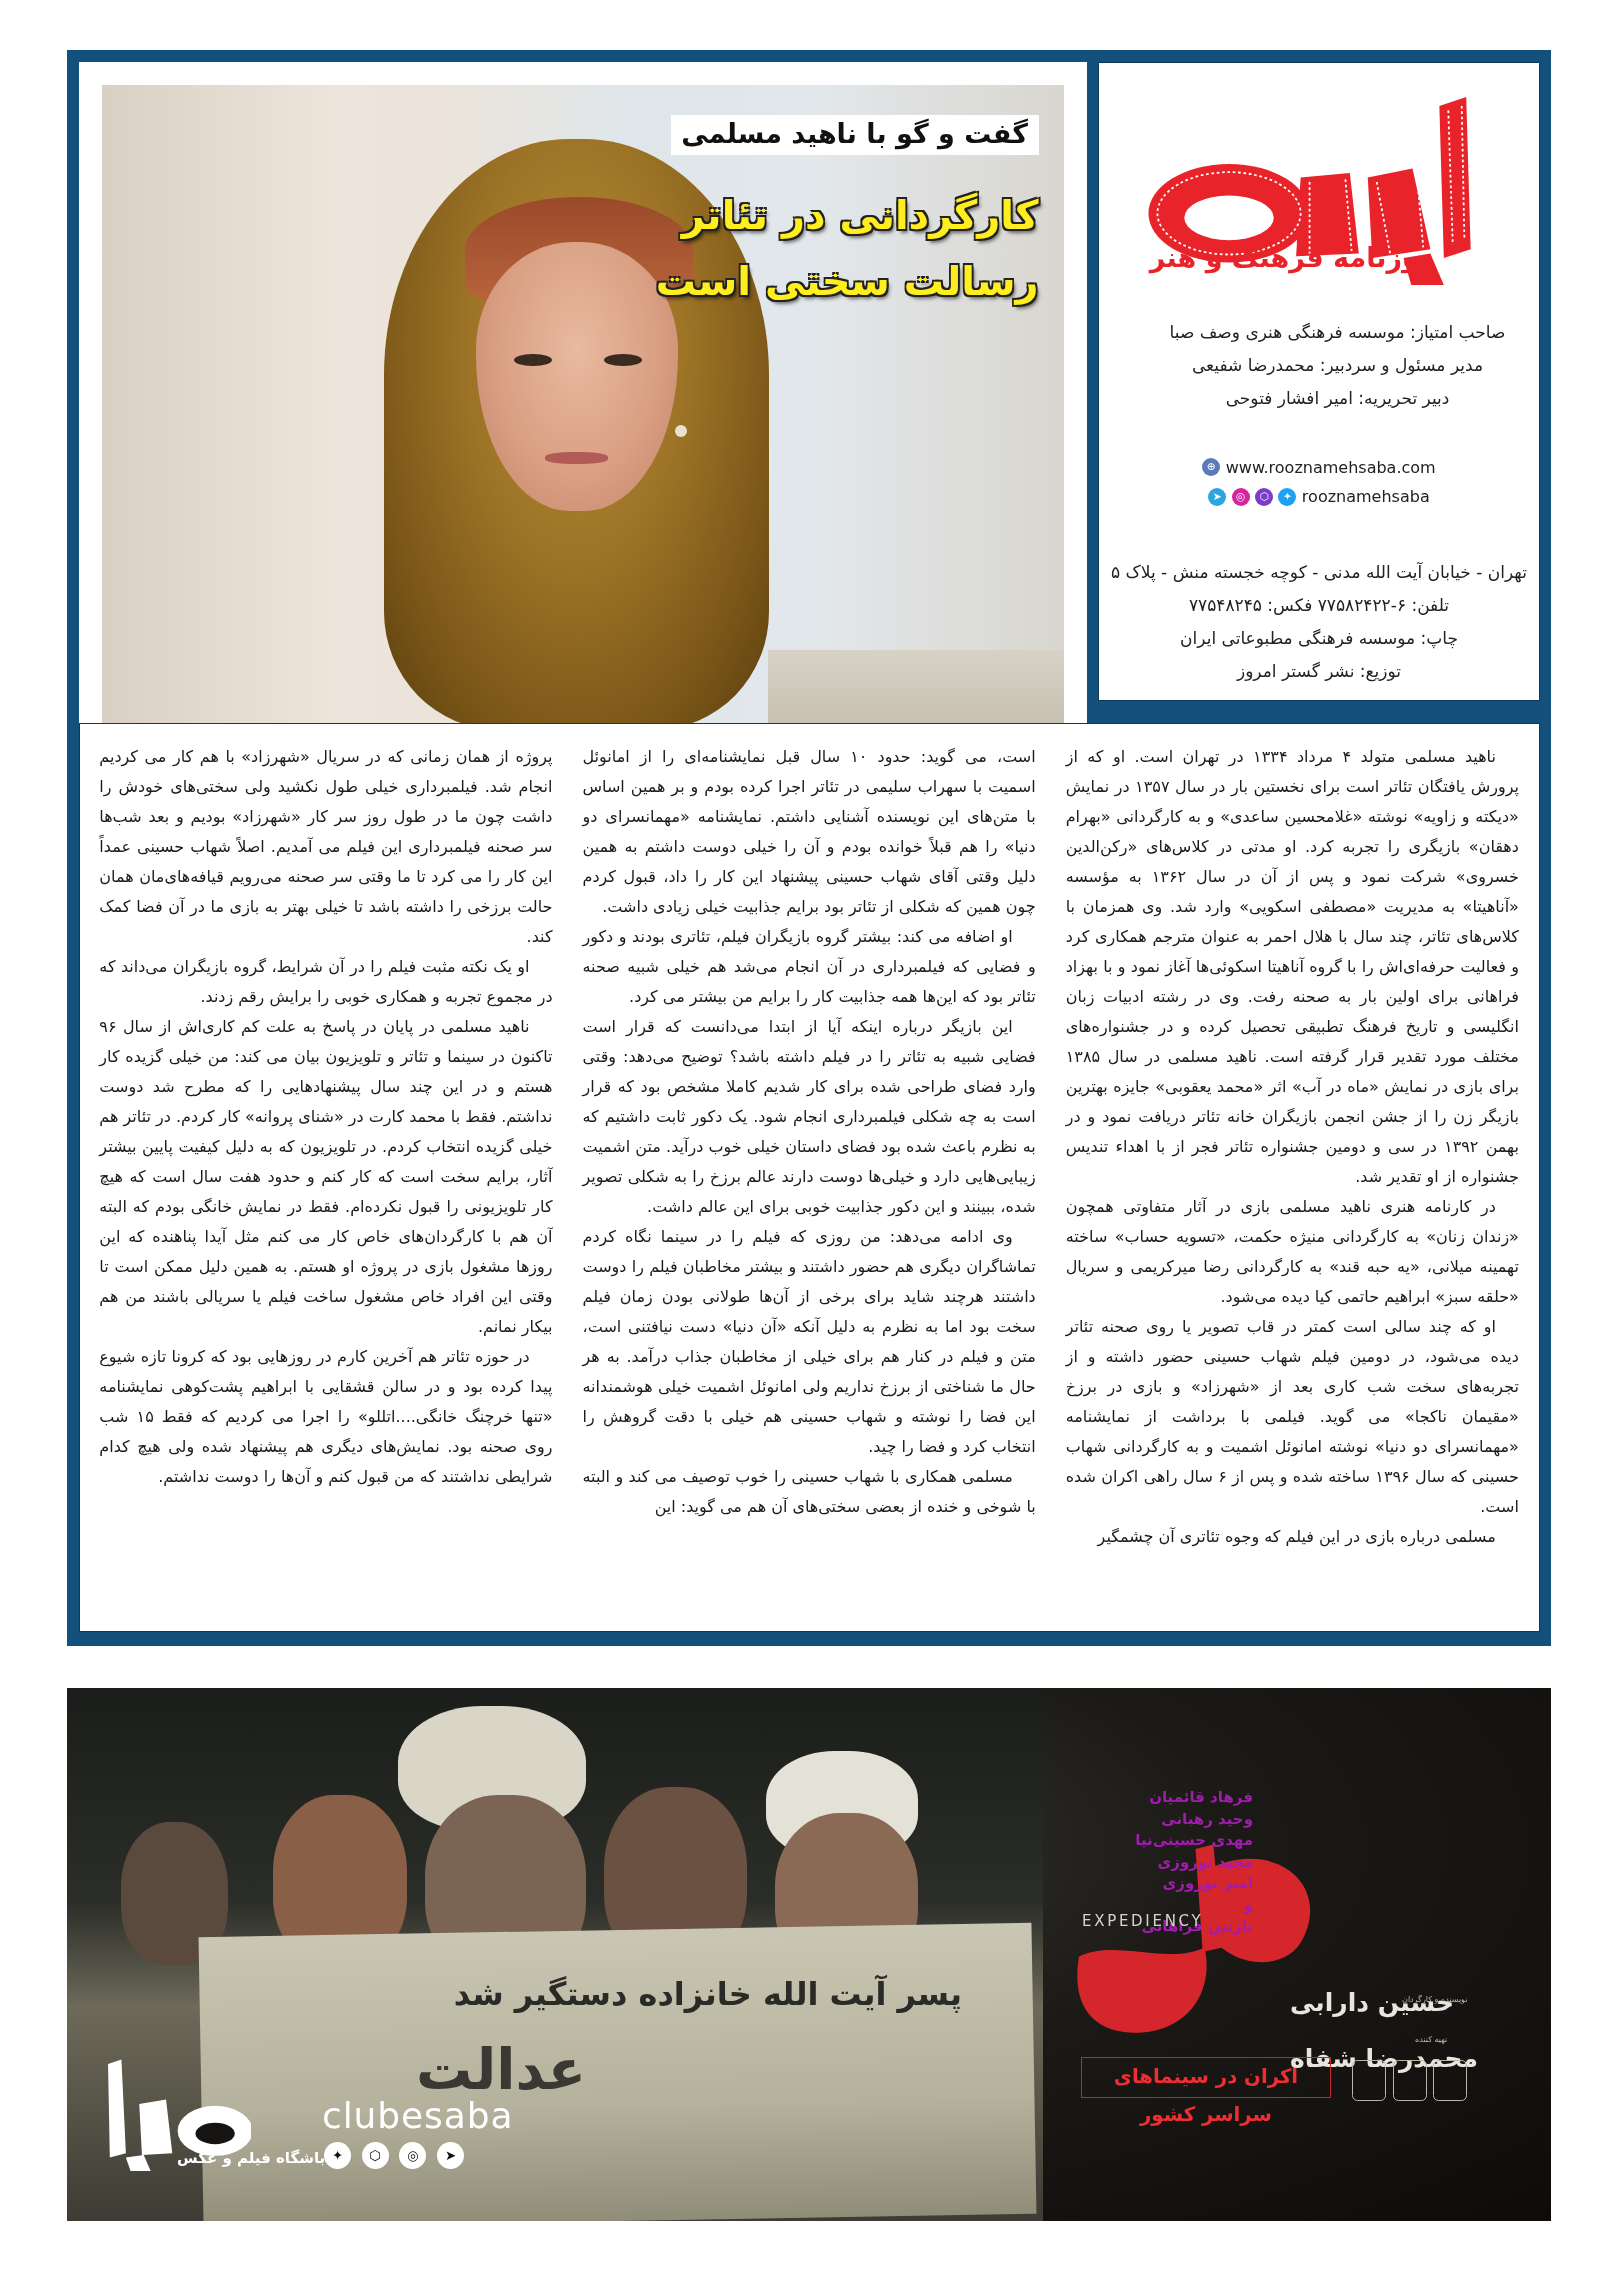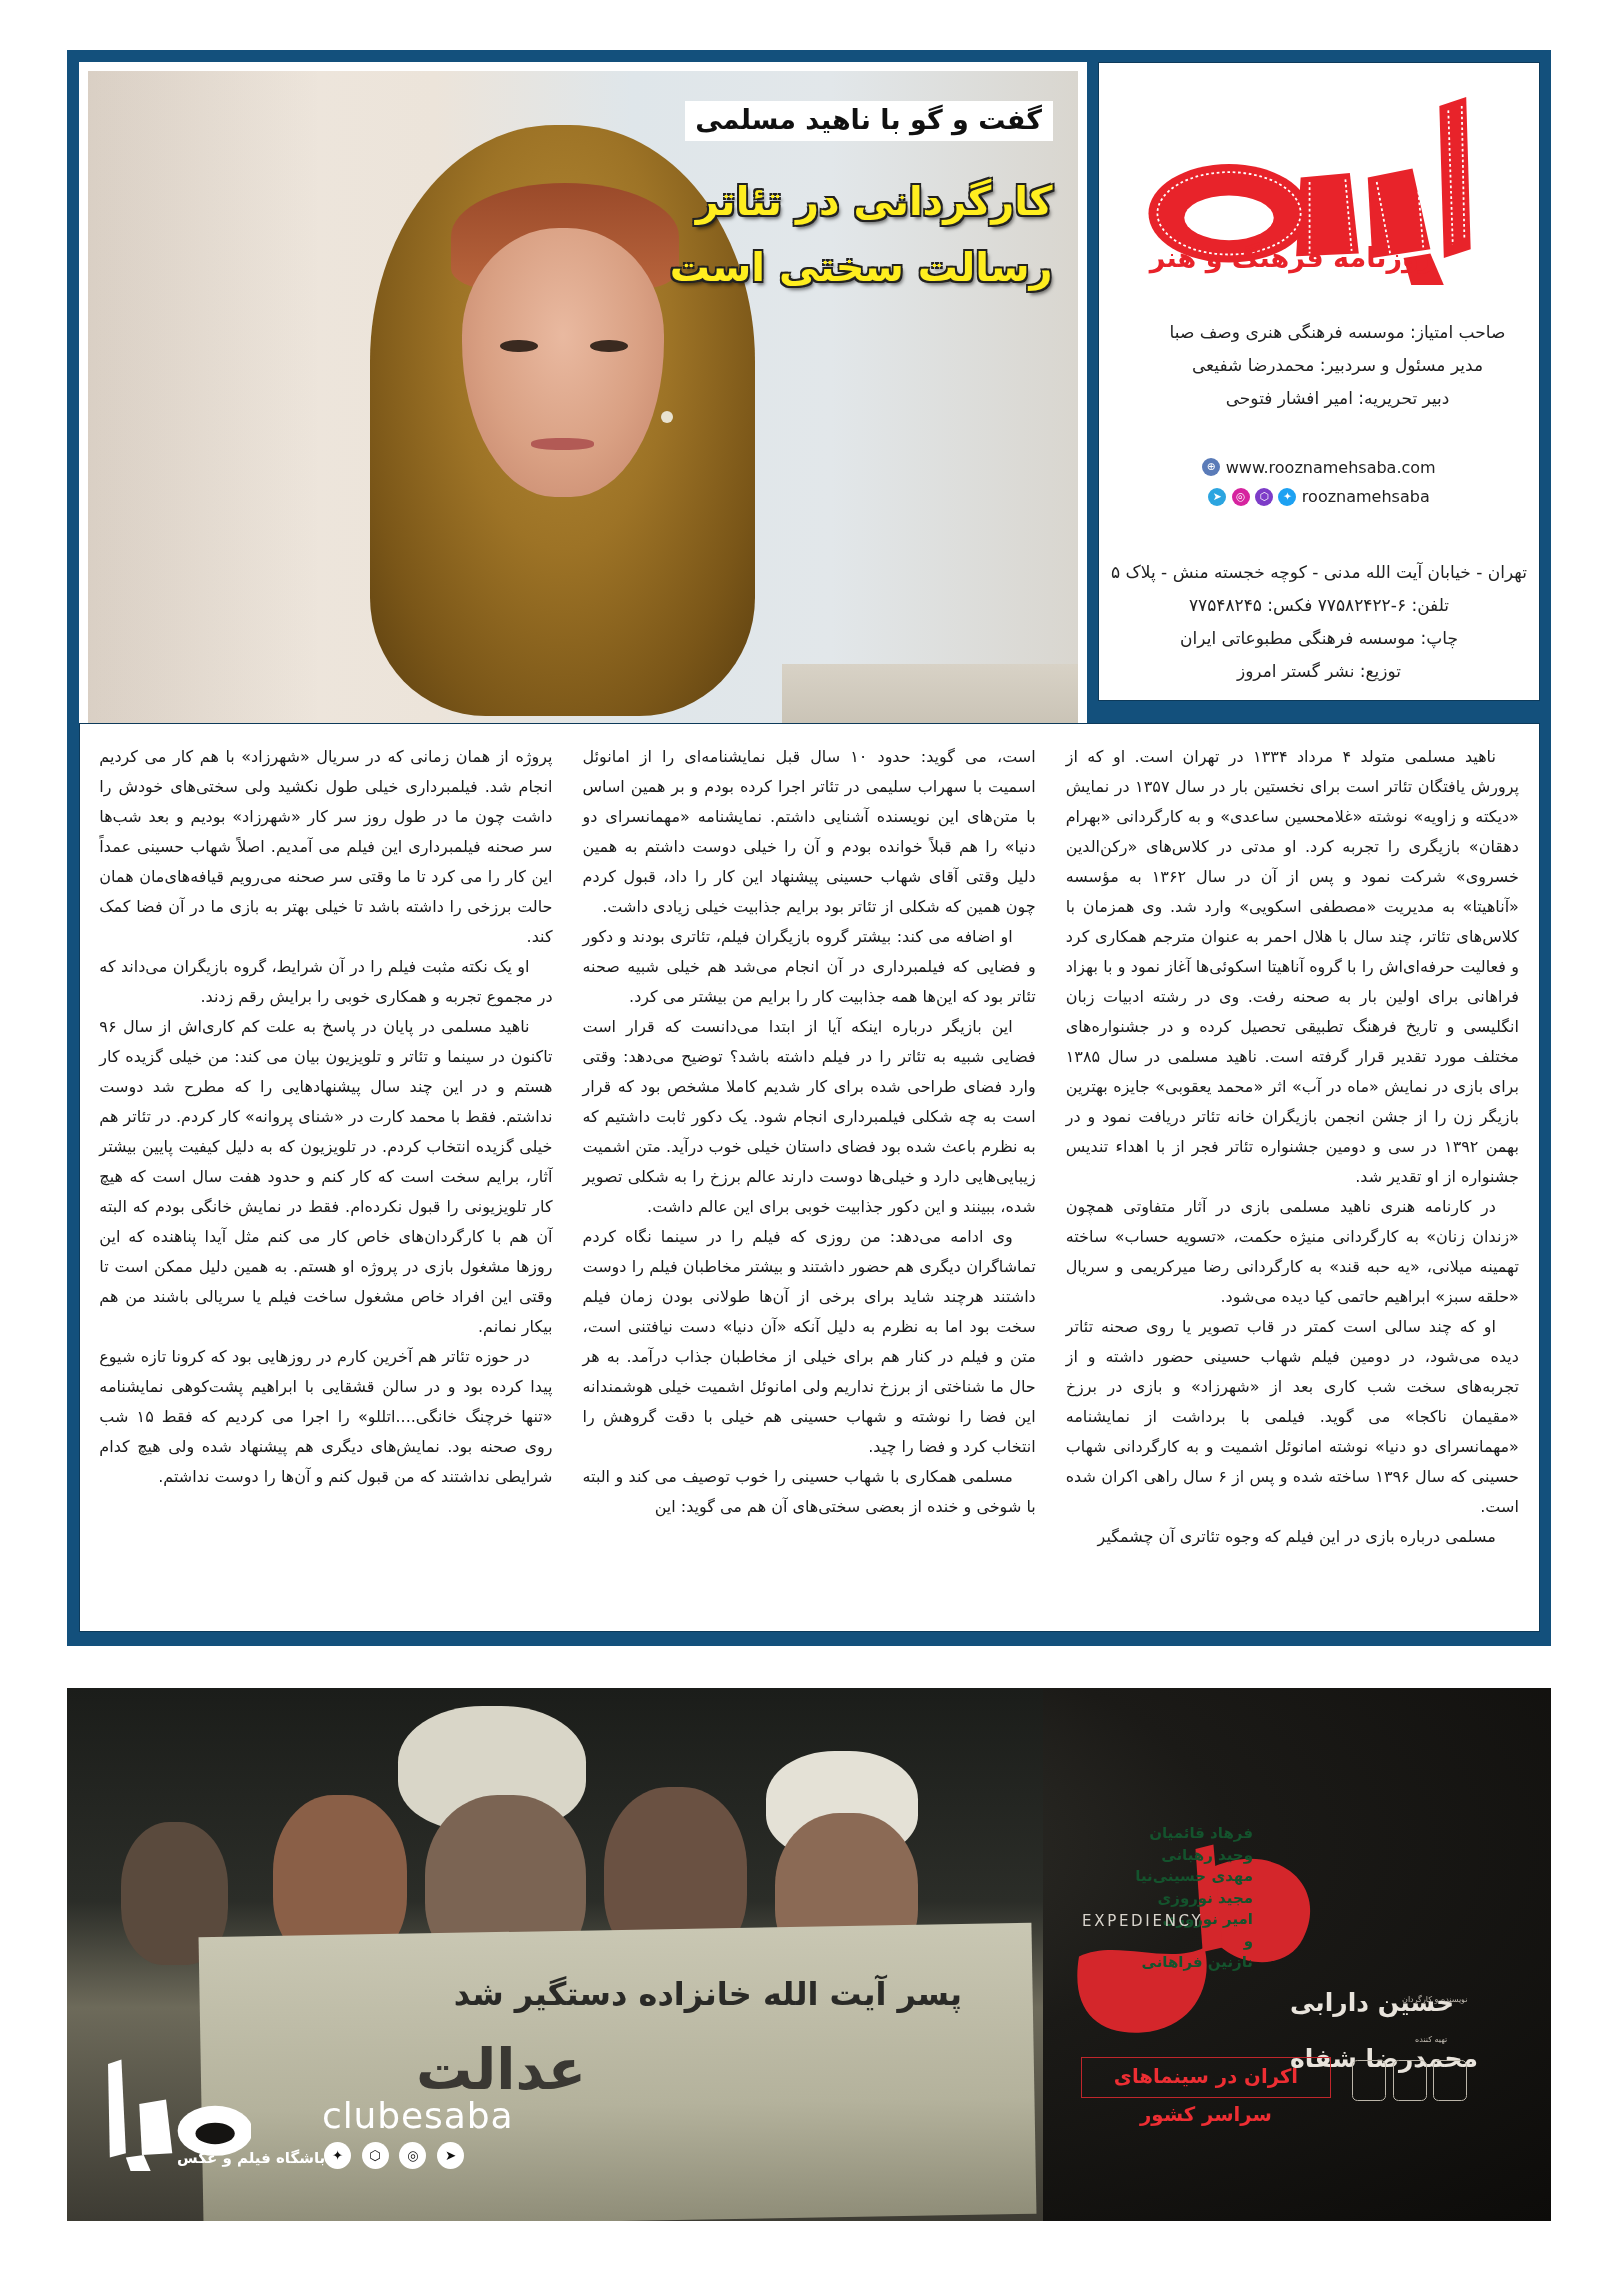--- a/index.html
+++ b/index.html
@@ -4,21 +4,21 @@
 <style>
   html, body { margin: 0; padding: 0; background: #ffffff; }
   body { width: 1618px; height: 2293px; position: relative; overflow: hidden;
          font-family: "DejaVu Sans", "Liberation Sans", sans-serif; color: #1a1a1a; }
 
   
   .page-frame { position: absolute; left: 67px; top: 50px; width: 1484px; height: 1596px;
                 background: #13507c; box-sizing: border-box; }
 
   .photo-panel { position: absolute; left: 11.6px; top: 11.6px; width: 1008px; height: 745px;
-                 background: #ffffff; box-sizing: border-box; padding: 9px; }
+                 background: #ffffff; box-sizing: border-box; padding: 23px; }
   .photo { position: relative; width: 100%; height: 100%; overflow: hidden;
            background: linear-gradient(90deg, #efe7de 0%, #ece4da 35%, #dfe6ea 55%, #e2e7ea 75%, #d9d6cf 100%); }
   .photo .wall-shadow { position:absolute; left:0; top:0; width:233px; height:100%;
            background: linear-gradient(90deg, rgba(120,100,80,0.18), rgba(0,0,0,0)); }
   .photo .desk { position:absolute; right:0; bottom:0; width:296px; height:134px;
            background: linear-gradient(180deg, #d8d2c6, #b9b2a3); }
   
   .photo .scarf { position:absolute; left:282px; top:54px; width:385px; height:591px;
            border-radius: 48% 48% 30% 30% / 40% 40% 20% 20%;
            background: radial-gradient(ellipse at 50% 35%, #b48a35 0%, #9d7326 40%, #7a5618 75%, #5b3f10 100%); }
@@ -59,21 +59,21 @@
   .ad { position:absolute; left:67px; top:1688px; width:1484px; height:533px; overflow:hidden;
         background: radial-gradient(ellipse at 40% 30%, #3b3a33 0%, #1b1a17 45%, #0d0c0a 100%); }
   .ad .poster { position:absolute; left:0; top:0; width:976px; height:533px;
         background: linear-gradient(180deg, #1b1d1a 0%, #2b2d28 40%, #6d6a5a 60%, #3d3b33 100%); }
   .ad .head { position:absolute; border-radius:45% 45% 40% 40%; }
   .ad .newspaper { position:absolute; left:134px; top:242px; width:833px; height:291px;
         background: linear-gradient(180deg, #c9c7b3 0%, #b4b29c 60%, #8f8d78 100%); transform: rotate(-1deg); }
   .paper-headline { position:absolute; right:81px; top:287px; font-weight:bold; font-size:32px; color:#2a2a27; }
   .paper-headline-2 { position:absolute; left:349px; top:349px; font-weight:bold; font-size:56px; color:#3a3833; }
   .ad-title { position:absolute; left:1061px; top:1831px; }
-  .cast { position:absolute; left:1119px; top:1787px; text-align:left; font-weight:bold; font-size:15px; line-height:21.5px; color:#14532d;margin-top:36px; }
+  .cast { position:absolute; left:1119px; top:1787px; text-align:left; font-weight:bold; font-size:15px; line-height:21.5px; color:#a21caf; }
   .cast div { text-align:right; width:134px; }
   .expediency { position:absolute; left:1082px; top:1912px; font-size:15px; letter-spacing:2.7px; color:#d8d4cc; direction:ltr; font-family:"DejaVu Sans", sans-serif; }
   .director-label, .producer-label { position:absolute; font-size:8px; color:#bdb7ae; }
   .director-name, .producer-name { position:absolute; font-weight:bold; font-size:25px; color:#e9e4dc; }
   .screening { position:absolute; left:1081px; top:2057px; width:250px; height:41px; border:1.3px solid #c0262b;
                box-sizing:border-box; text-align:center; font-weight:bold; font-size:19.7px; line-height:38px; color:#ee2e33; }
   .sponsor { position:absolute; top:2060px; width:34px; height:41px; border:1.8px solid #bcb6aa; border-radius:5.4px; box-sizing:border-box; }
   .club-logo { position:absolute; left:90px; top:2055px; width:161px; height:116px; }
   .club-tag { position:absolute; left:177px; top:2149px; font-weight:bold; font-size:15px; color:#fff; }
   .club-handle { position:absolute; left:322px; top:2095px; font-size:36px; color:#ffffff; direction:ltr; letter-spacing:0.9px; }

